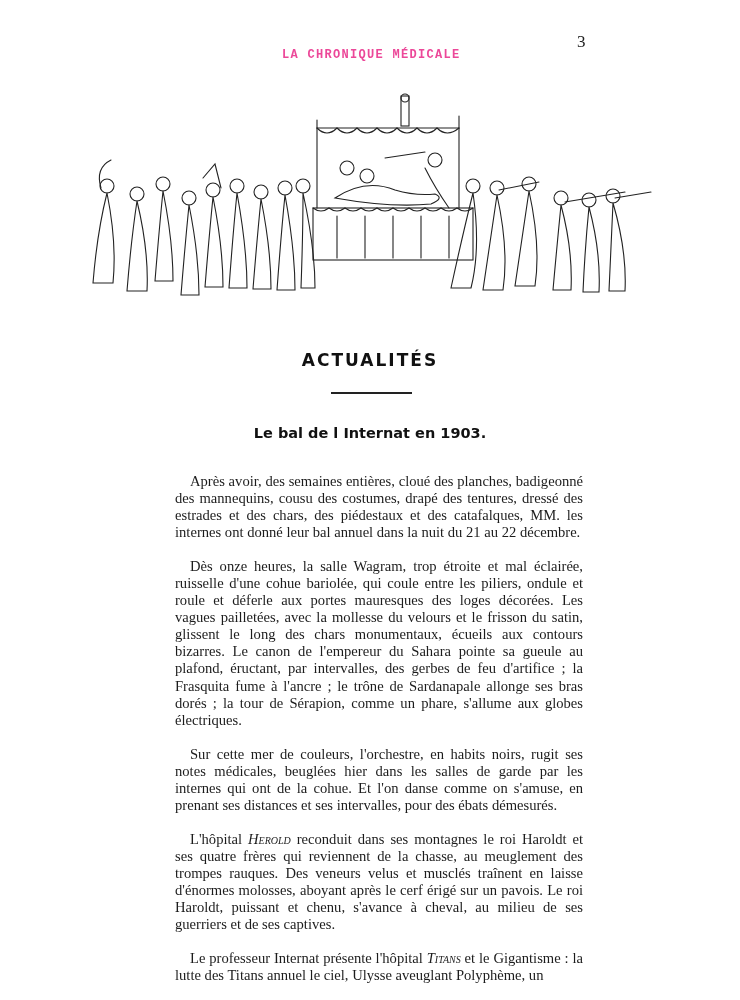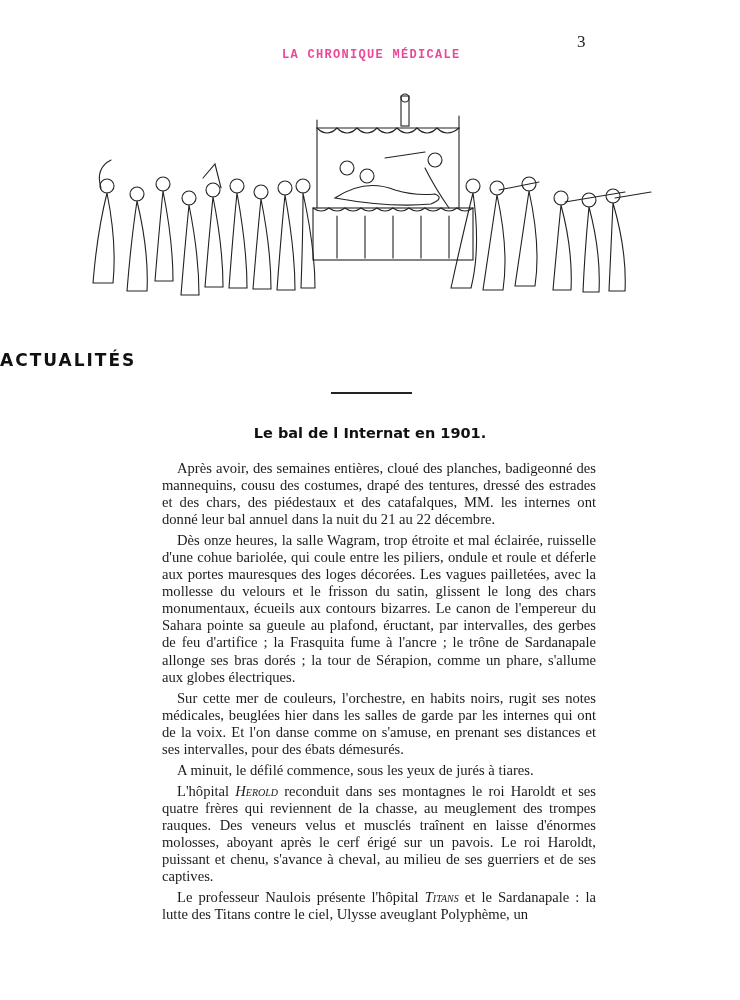--- a/index.html
+++ b/index.html
@@ -4,29 +4,29 @@
 <style>
   html, body { margin: 0; padding: 0; background: #ffffff; }
   body { width: 740px; height: 1000px; position: relative; overflow: hidden;
          font-family: "DejaVu Serif", "Liberation Serif", serif; color: #1a1a1a; }
   .running-head { position: absolute; top: 34px; left: 0; width: 740px; height: 20px; }
   .running-title { position: absolute; left: 282px; top: 2px; font-family: Liberation Mono, monospace;
                    font-size: 12px; letter-spacing: 1.3px; font-variant: small-caps; font-weight: bold; color: #ec4899; margin-top: 12px; }
   .page-number { position: absolute; left: 577px; top: -2px; font-family: "Liberation Serif", serif;
                  font-size: 17px; color: #222; }
   .illustration { position: absolute; left: 85px; top: 88px; width: 570px; height: 248px; }
-  .section-title { position: absolute; top: 350px; left: 0; width: 740px; 
+  .section-title { position: absolute; top: 350px; left: 0; width: 740px; text-align: center;
                    font-family: "DejaVu Sans", sans-serif; font-weight: bold; font-size: 17px;
                    letter-spacing: 2px; color: #111; }
   .rule { position: absolute; left: 331px; top: 392px; width: 81px; height: 2px; background: #222; }
   .article-title { position: absolute; top: 425px; left: 0; width: 740px; text-align: center;
                    font-family: "DejaVu Sans", sans-serif; font-weight: bold; font-size: 14.5px; color: #111; }
   .body { position: absolute; left: 158px; top: 456px; width: 442px; font-family: "Liberation Serif", serif;
           font-size: 14.6px; line-height: 17.05px; text-align: justify; color: #1c1c1c; }
-  .body p { margin: 4px; text-indent: 15px; }
+  .body p { margin: 17px; text-indent: 15px; }
   .sc { font-variant: small-caps; font-style: italic; }
   .it { }
 </style>
 </head>
 <body>
 
 <div class="running-head">
   <span class="running-title">LA CHRONIQUE MÉDICALE</span>
   <span class="page-number">3</span>
 </div>
@@ -93,22 +93,21 @@
     <circle cx="528" cy="108" r="7"></circle>
       <path d="M528 115 q-2 40 -4 88 l16 0 q2 -40 -12 -88"></path>
     <path d="M414 102 l40 -8"></path>
       <path d="M480 114 l60 -10"></path>
       <path d="M530 110 l36 -6"></path>
   </g>
 </svg>
 
 <div class="section-title">ACTUALITÉS</div>
 <div class="rule"></div>
-<div class="article-title">Le bal de l Internat en 1901.</div>
+<div class="article-title">Le bal de l Internat en 1903.</div>
 
 <div class="body">
   <p>Après avoir, des semaines entières, cloué des planches, badigeonné des mannequins, cousu des costumes, drapé des tentures, dressé des estrades et des chars, des piédestaux et des catafalques, MM. les internes ont donné leur bal annuel dans la nuit du 21 au 22 décembre.</p>
   <p><span>Dès onze heures, la salle Wagram, trop étroite et mal éclairée, ruisselle d'une cohue bariolée, qui coule entre les piliers, ondule et roule et déferle aux portes mauresques des loges décorées. Les vagues pailletées, avec la mollesse du velours et le frisson du satin, glissent le long des chars monumentaux, écueils aux contours bizarres. Le canon de l'empereur du Sahara pointe sa gueule au plafond, éructant, par intervalles, des gerbes de feu d'artifice ; la </span><span class="it">Frasquita</span><span> fume à l'ancre ; le trône de Sardanapale allonge ses bras dorés ; la tour de Sérapion, comme un phare, s'allume aux globes électriques.</span></p>
-  <p>Sur cette mer de couleurs, l'orchestre, en habits noirs, rugit ses notes médicales, beuglées hier dans les salles de garde par les internes qui ont de la voix. Et l'on danse comme on s'amuse, en prenant ses distances et ses intervalles, pour des ébats démesurés.</p>
-  <p>A minuit, le défilé commence, sous les yeux de jurés à tiares.</p>
+  <p>Sur cette mer de couleurs, l'orchestre, en habits noirs, rugit ses notes médicales, beuglées hier dans les salles de garde par les internes qui ont de la cohue. Et l'on danse comme on s'amuse, en prenant ses distances et ses intervalles, pour des ébats démesurés.</p>
   <p><span>L'hôpital </span><span class="sc">Herold</span><span> reconduit dans ses montagnes le roi Haroldt et ses quatre frères qui reviennent de la chasse, au meuglement des trompes rauques. Des veneurs velus et musclés traînent en laisse d'énormes molosses, aboyant après le cerf érigé sur un pavois. Le roi Haroldt, puissant et chenu, s'avance à cheval, au milieu de ses guerriers et de ses captives.</span></p>
-  <p><span>Le professeur Naulois présente l'hôpital </span><span class="sc">Titans</span><span> et le Sardanapale : la lutte des Titans contre le ciel, Ulysse aveuglant Polyphème, un</span></p>
+  <p><span>Le professeur Internat présente l'hôpital </span><span class="sc">Titans</span><span> et le Gigantisme : la lutte des Titans annuel le ciel, Ulysse aveuglant Polyphème, un</span></p>
 </div>
 
 </body></html>

